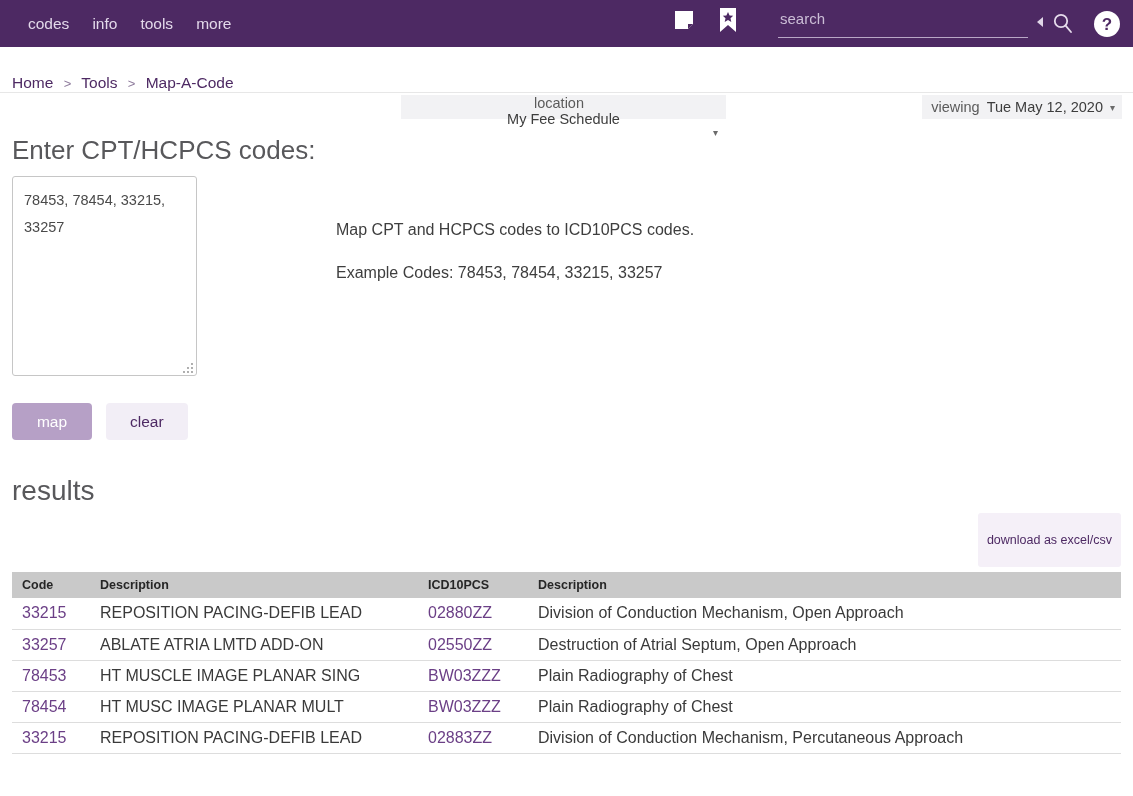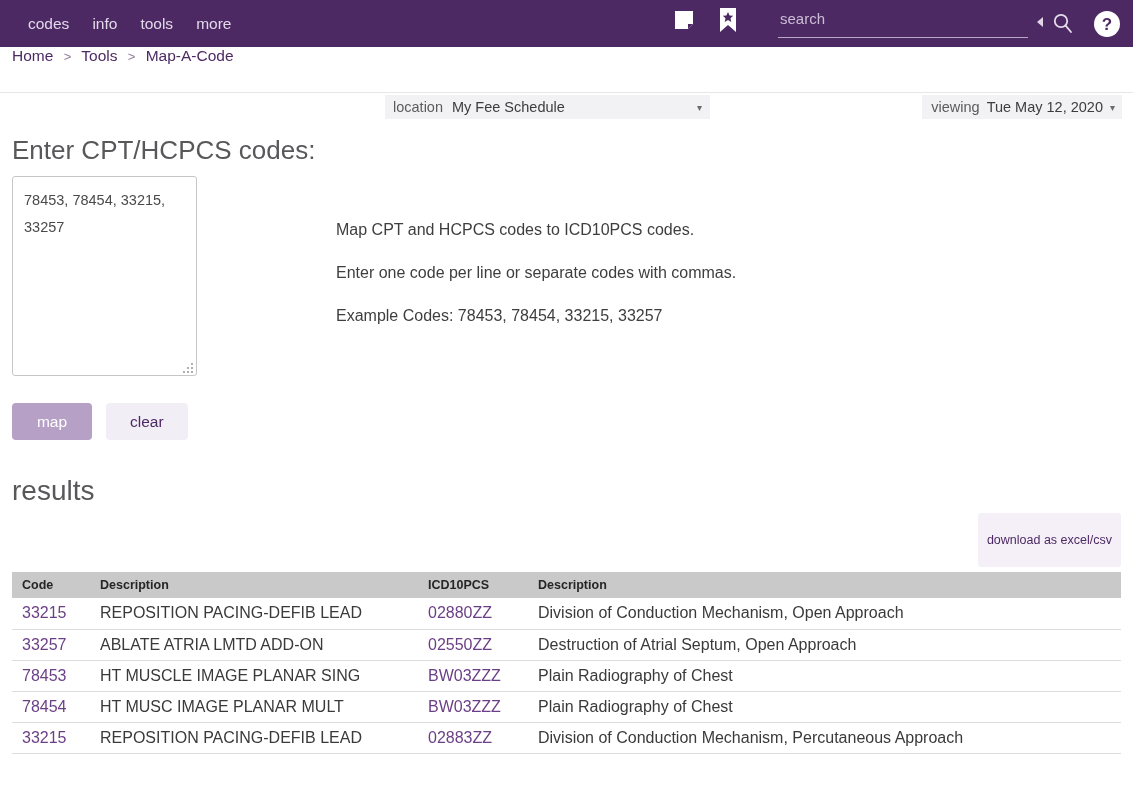--- a/index.html
+++ b/index.html
@@ -84,36 +84,37 @@
   .search-glass { position: absolute; left: 1052px; top: 12px; }
   .help-circle { position: absolute; left: 1093px; top: 10px; }
 
   
   .subbar {
     height: 46px;
     background: #ffffff;
     border-bottom: 1px solid #e7e7e7;
     position: relative;
     display: flex;
-    align-items: flex-start;
+    align-items: flex-end;
   }
   .crumbs { margin-left: 12px; font-size: 15.5px; color: #4d2963; }
   .crumbs a { color: #4d2963; text-decoration: none; }
   .crumbs .sep { color: #8d7a9b; margin: 0 6px; font-size: 13px; }
 
   .locbox {
     position: absolute;
-    left: 385px; top: 60px;
+    left: 401px; top: 60px;
     transform: translateY(-50%);
     width: 325px; height: 24px;
     background: #f2f2f4;
     display: flex; align-items: center;
     font-size: 14.5px;
     color: #4a4a4a;
     padding: 0 8px;
+    flex-direction: column;
   }
   .locbox .lbl { color: #5b5b5b; margin-right: 9px; }
   .locbox .val { color: #3d3d3d; }
   .locbox .caret { margin-left: auto; font-size: 10px; color: #6b6b6b; }
 
   .viewbox {
     position: absolute;
     right: 11px; top: 60px;
     transform: translateY(-50%);
     height: 24px;
@@ -319,21 +320,20 @@
             <circle cx="10" cy="10" r="0.9"></circle>
           <circle cx="6" cy="6" r="0.9"></circle>
             <circle cx="6" cy="10" r="0.9"></circle>
           <circle cx="2" cy="10" r="0.9"></circle>
         </g>
       </svg>
     </div>
 
     <div class="help-col">
       <p>Map CPT and HCPCS codes to ICD10PCS codes.</p>
-      <p>Enter one code per line or separate codes with commas.</p>
       <p>Example Codes:  78453, 78454, 33215, 33257</p>
     </div>
   </div>
 
   <div class="btn-row">
     <button class="btn btn-map">map</button>
     <button class="btn btn-clear">clear</button>
   </div>
 
   <h2 class="results">results</h2>

